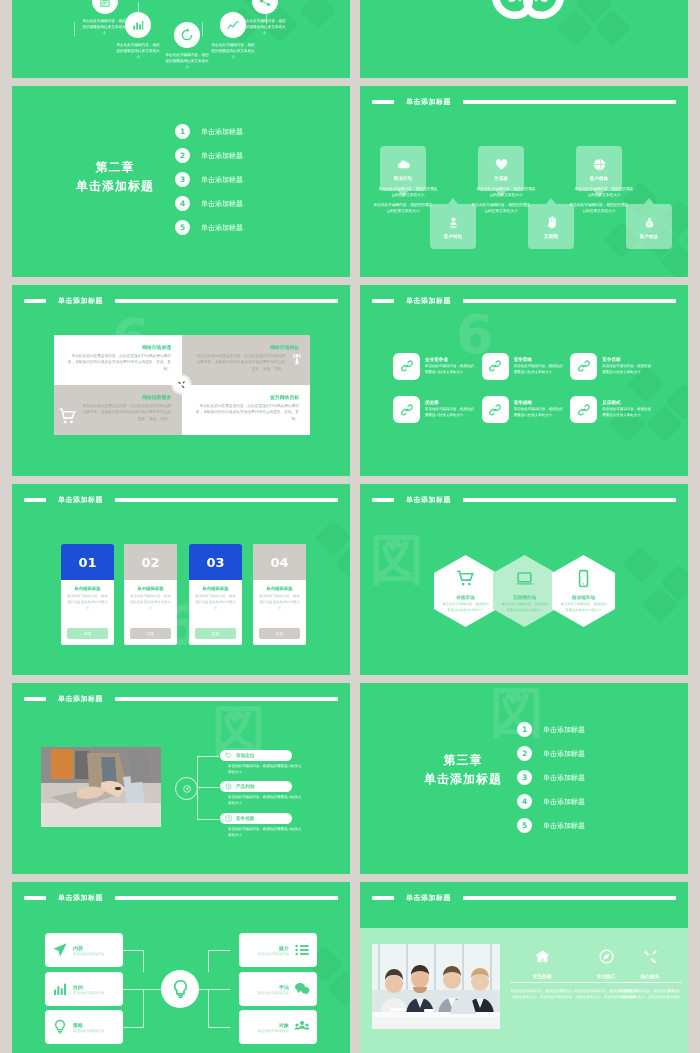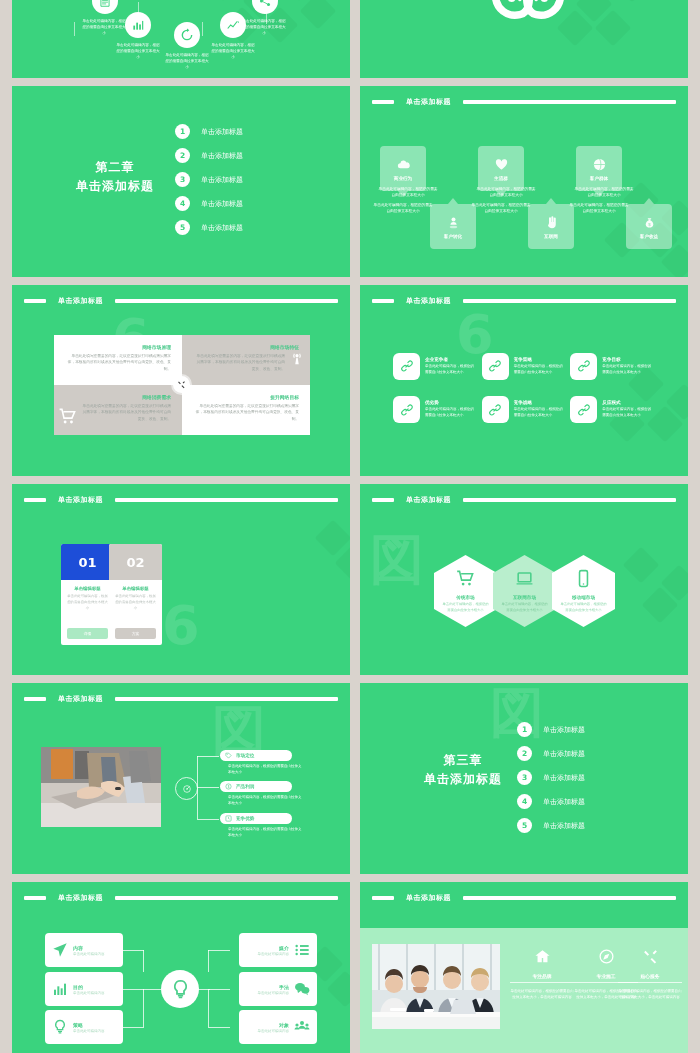--- a/index.html
+++ b/index.html
@@ -471,27 +471,43 @@
     </div>
 
     <div class="ncard a" style="left:49px;top:60px;">
       <div class="nhead">01</div>
       <div class="nbody">
           <b>单击编辑标题</b>
           <p>单击此处可编辑内容，根据您的需要自由拉伸文本框大小</p>
         </div>
       <div class="nbtn">详情</div>
     </div>
-    <div class="ncard b" style="left:97px;top:60px;">
+    <div class="ncard b" style="left:112px;top:60px;">
       <div class="nhead">02</div>
       <div class="nbody">
           <b>单击编辑标题</b>
           <p>单击此处可编辑内容，根据您的需要自由拉伸文本框大小</p>
         </div>
       <div class="nbtn">方案</div>
+    </div>
+    <div class="ncard a" style="left:177px;top:60px;">
+      <div class="nhead">03</div>
+      <div class="nbody">
+          <b>单击编辑标题</b>
+          <p>单击此处可编辑内容，根据您的需要自由拉伸文本框大小</p>
+        </div>
+      <div class="nbtn">实施</div>
+    </div>
+    <div class="ncard b" style="left:241px;top:60px;">
+      <div class="nhead">04</div>
+      <div class="nbody">
+          <b>单击编辑标题</b>
+          <p>单击此处可编辑内容，根据您的需要自由拉伸文本框大小</p>
+        </div>
+      <div class="nbtn">改进</div>
     </div>
   </div>
 
   <div class="slide" style="left:360px;top:484px;width:328px;height:191px;">
     <div class="shead">
       <div class="dash"></div>
       <div class="stitle">单击添加标题</div>
       <div class="rule"></div>
     </div>
     <div class="wm" style="left:10px;top:40px;">図</div>

